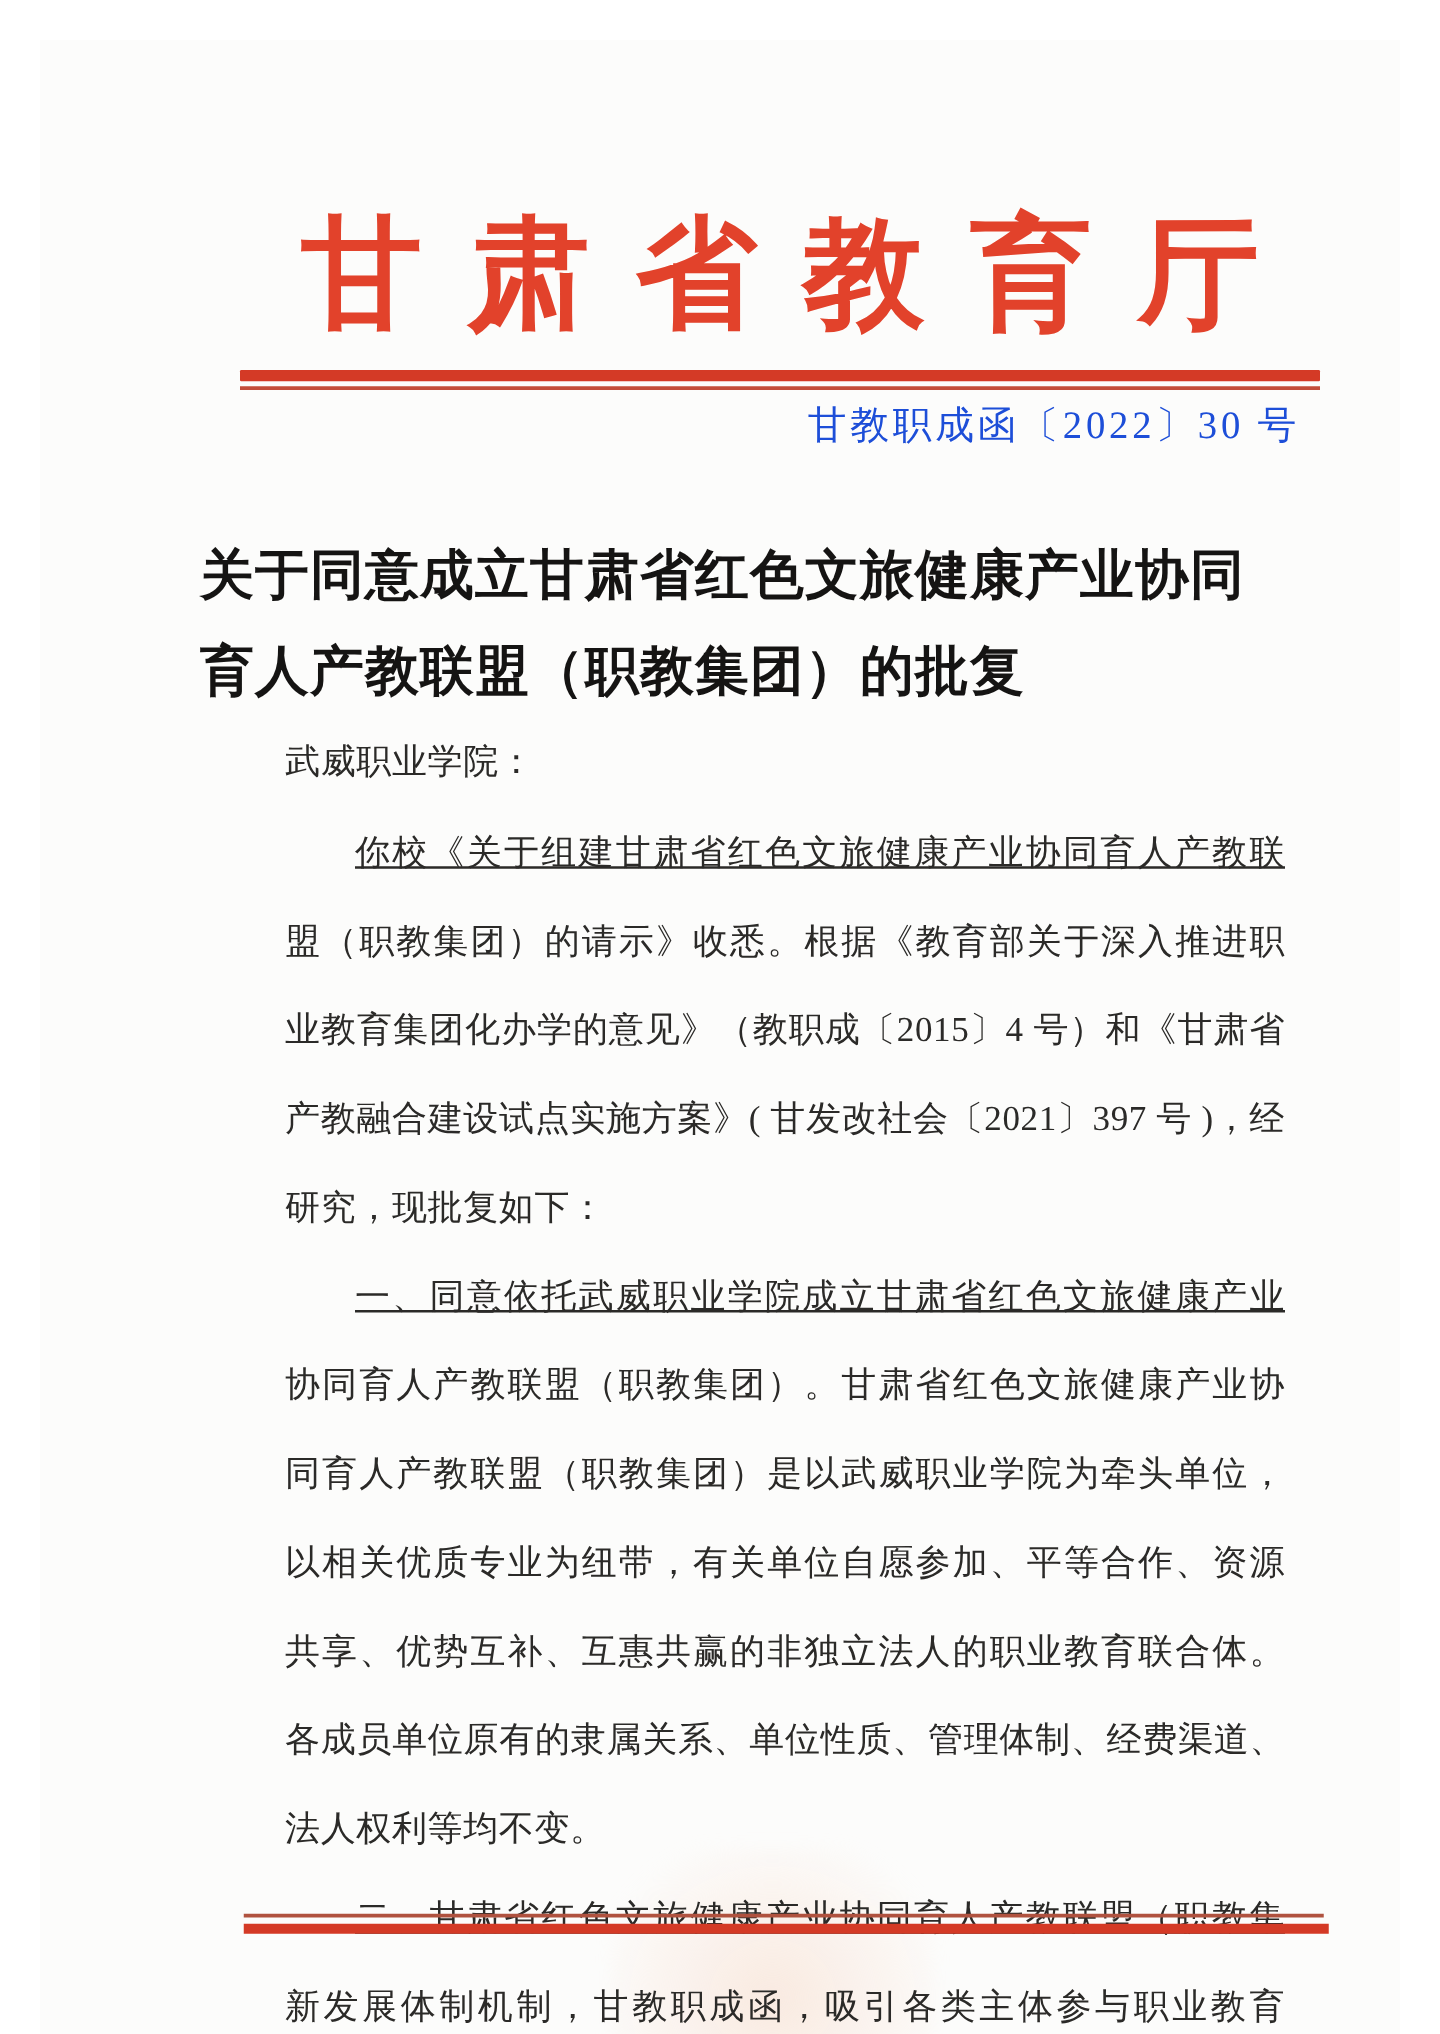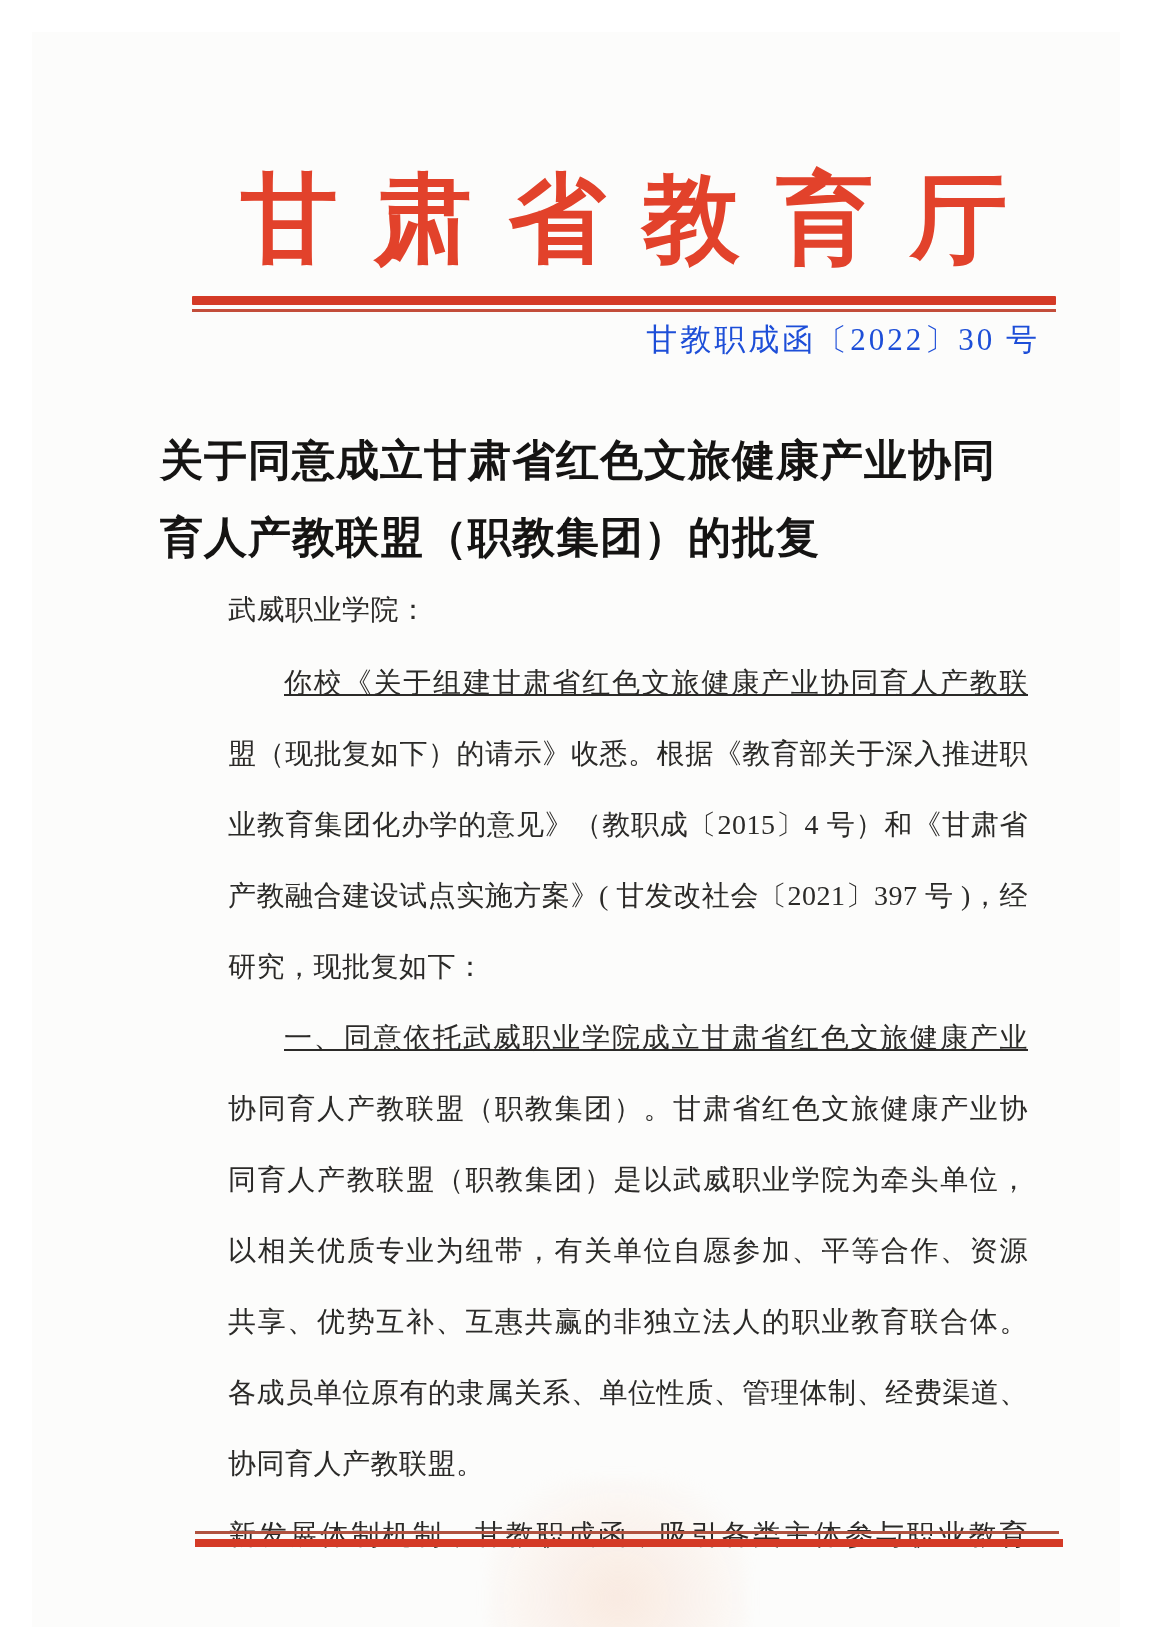--- a/index.html
+++ b/index.html
@@ -148,30 +148,31 @@
 
   <div class="doc-title">
     <div>关于同意成立甘肃省红色文旅健康产业协同</div>
     <div>育人产教联盟（职教集团）的批复</div>
   </div>
 
   <div class="doc-body" id="doc-body">
     <div class="salutation">武威职业学院：</div>
 
   <div class="body-line first-line">你校《关于组建甘肃省红色文旅健康产业协同育人产教联</div>
-      <div class="body-line">盟（现批复如下）的请示》收悉。根据《教育部关于深入推进职</div>
+      <div class="body-line">盟（职教集团）的请示》收悉。根据《教育部关于深入推进职</div>
       <div class="body-line">业教育集团化办学的意见》（教职成〔2015〕4 号）和《甘肃省</div>
       <div class="body-line">产教融合建设试点实施方案》( 甘发改社会〔2021〕397 号 )，经</div>
       <div class="body-line last-line">研究，现批复如下：</div>
       <div class="body-line first-line">一、同意依托武威职业学院成立甘肃省红色文旅健康产业</div>
       <div class="body-line">协同育人产教联盟（职教集团）。甘肃省红色文旅健康产业协</div>
       <div class="body-line">同育人产教联盟（职教集团）是以武威职业学院为牵头单位，</div>
       <div class="body-line">以相关优质专业为纽带，有关单位自愿参加、平等合作、资源</div>
       <div class="body-line">共享、优势互补、互惠共赢的非独立法人的职业教育联合体。</div>
       <div class="body-line">各成员单位原有的隶属关系、单位性质、管理体制、经费渠道、</div>
-      <div class="body-line last-line">协同育人产教联盟。</div>
+      <div class="body-line last-line">法人权利等均不变。</div>
+      <div class="body-line first-line">二、甘肃省红色文旅健康产业协同育人产教联盟（职教集</div>
       <div class="body-line">新发展体制机制，甘教职成函，吸引各类主体参与职业教育</div>
     </div>
 
   <div class="rule-bottom-thin"></div>
   <div class="rule-bottom-thick"></div>
 
 </div>
 
 </body></html>

